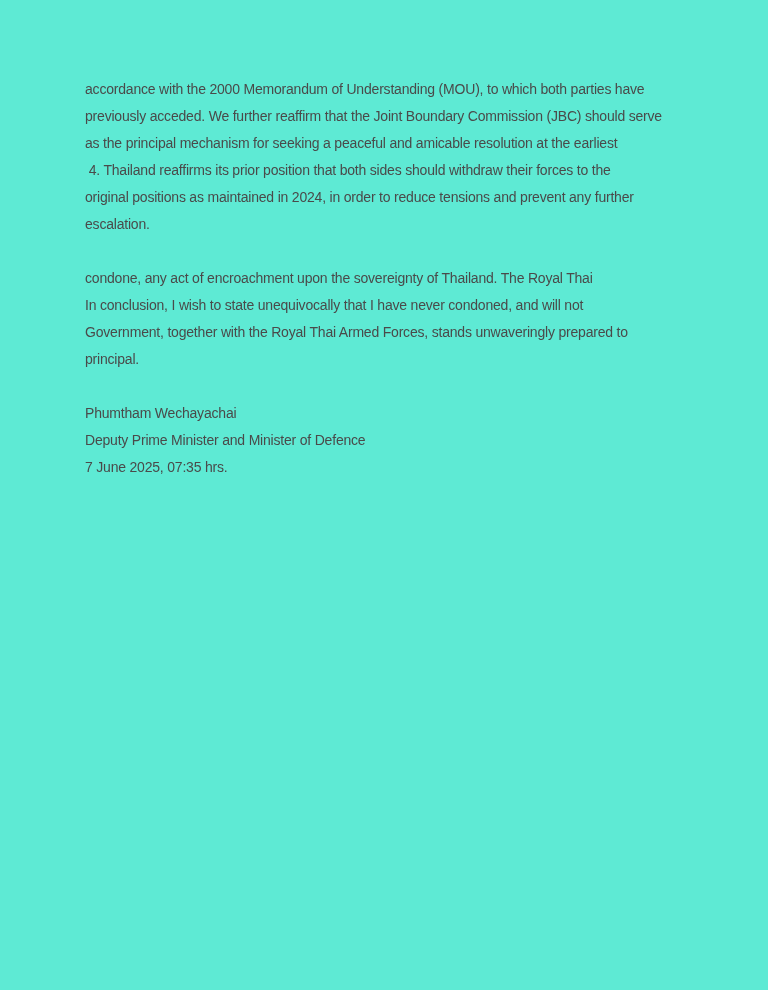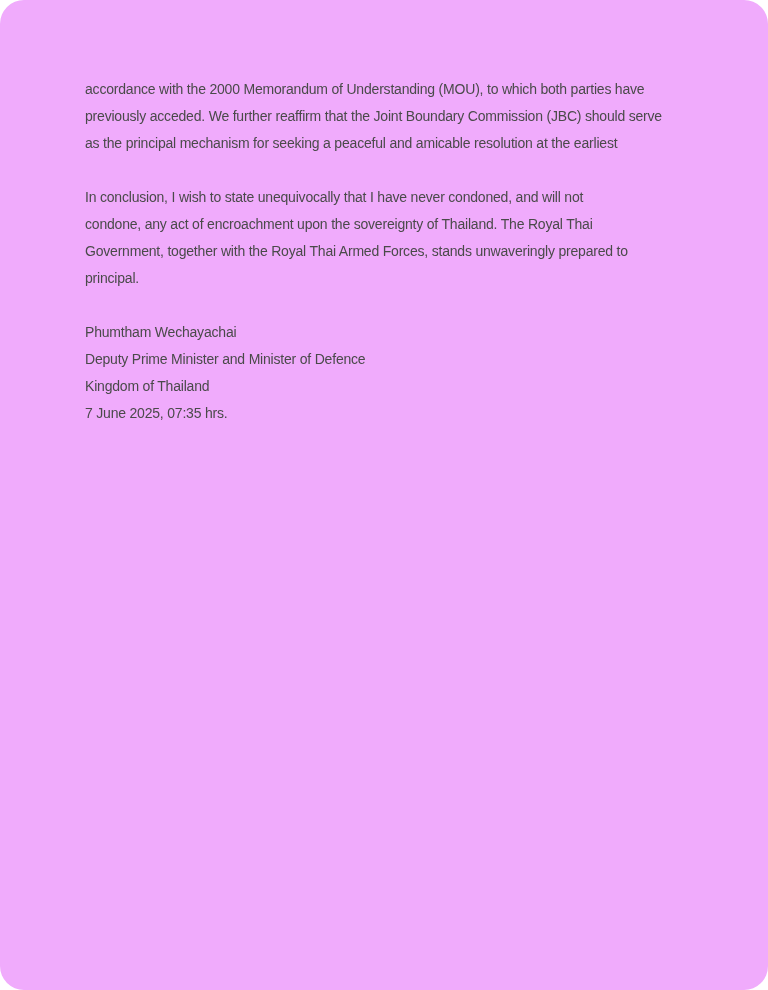--- a/index.html
+++ b/index.html
@@ -10,22 +10,21 @@
   body {
     width: 768px;
     height: 990px;
     overflow: hidden;
     position: relative;
     font-family: "Liberation Sans", sans-serif;
   }
   .page {
     position: absolute;
     inset: 0;
-    background: #f0abfc;
-    border-radius: 24px;
+    background: #5eead4;
   }
   .content {
     position: absolute;
     top: 76px;
     left: 85px;
     width: 600px;
     color: #4a4a4a;
     font-size: 14px;
     line-height: 27px;
     letter-spacing: -0.2px;
@@ -43,26 +42,30 @@
 </head>
 <body style="background: rgb(255, 255, 255);">
 
 <div class="page">
   <div class="content" style="color: rgb(74, 74, 74);">
     <div class="para">
         <div class="line">accordance with the 2000 Memorandum of Understanding (MOU), to which both parties have</div>
         <div class="line">previously acceded. We further reaffirm that the Joint Boundary Commission (JBC) should serve</div>
         <div class="line">as the principal mechanism for seeking a peaceful and amicable resolution at the earliest</div>
       </div>
+    <div class="para">
+        <div class="line"> 4. Thailand reaffirms its prior position that both sides should withdraw their forces to the</div>
+        <div class="line">original positions as maintained in 2024, in order to reduce tensions and prevent any further</div>
+        <div class="line">escalation.</div>
+      </div>
     <div class="para gap-before">
+        <div class="line">condone, any act of encroachment upon the sovereignty of Thailand. The Royal Thai</div>
         <div class="line">In conclusion, I wish to state unequivocally that I have never condoned, and will not</div>
-        <div class="line">condone, any act of encroachment upon the sovereignty of Thailand. The Royal Thai</div>
         <div class="line">Government, together with the Royal Thai Armed Forces, stands unwaveringly prepared to</div>
         <div class="line">principal.</div>
       </div>
     <div class="para gap-before">
         <div class="line">Phumtham Wechayachai</div>
         <div class="line">Deputy Prime Minister and Minister of Defence</div>
-        <div class="line">Kingdom of Thailand</div>
         <div class="line">7 June 2025, 07:35 hrs.</div>
       </div>
   </div>
 </div>
 
 </body></html>

